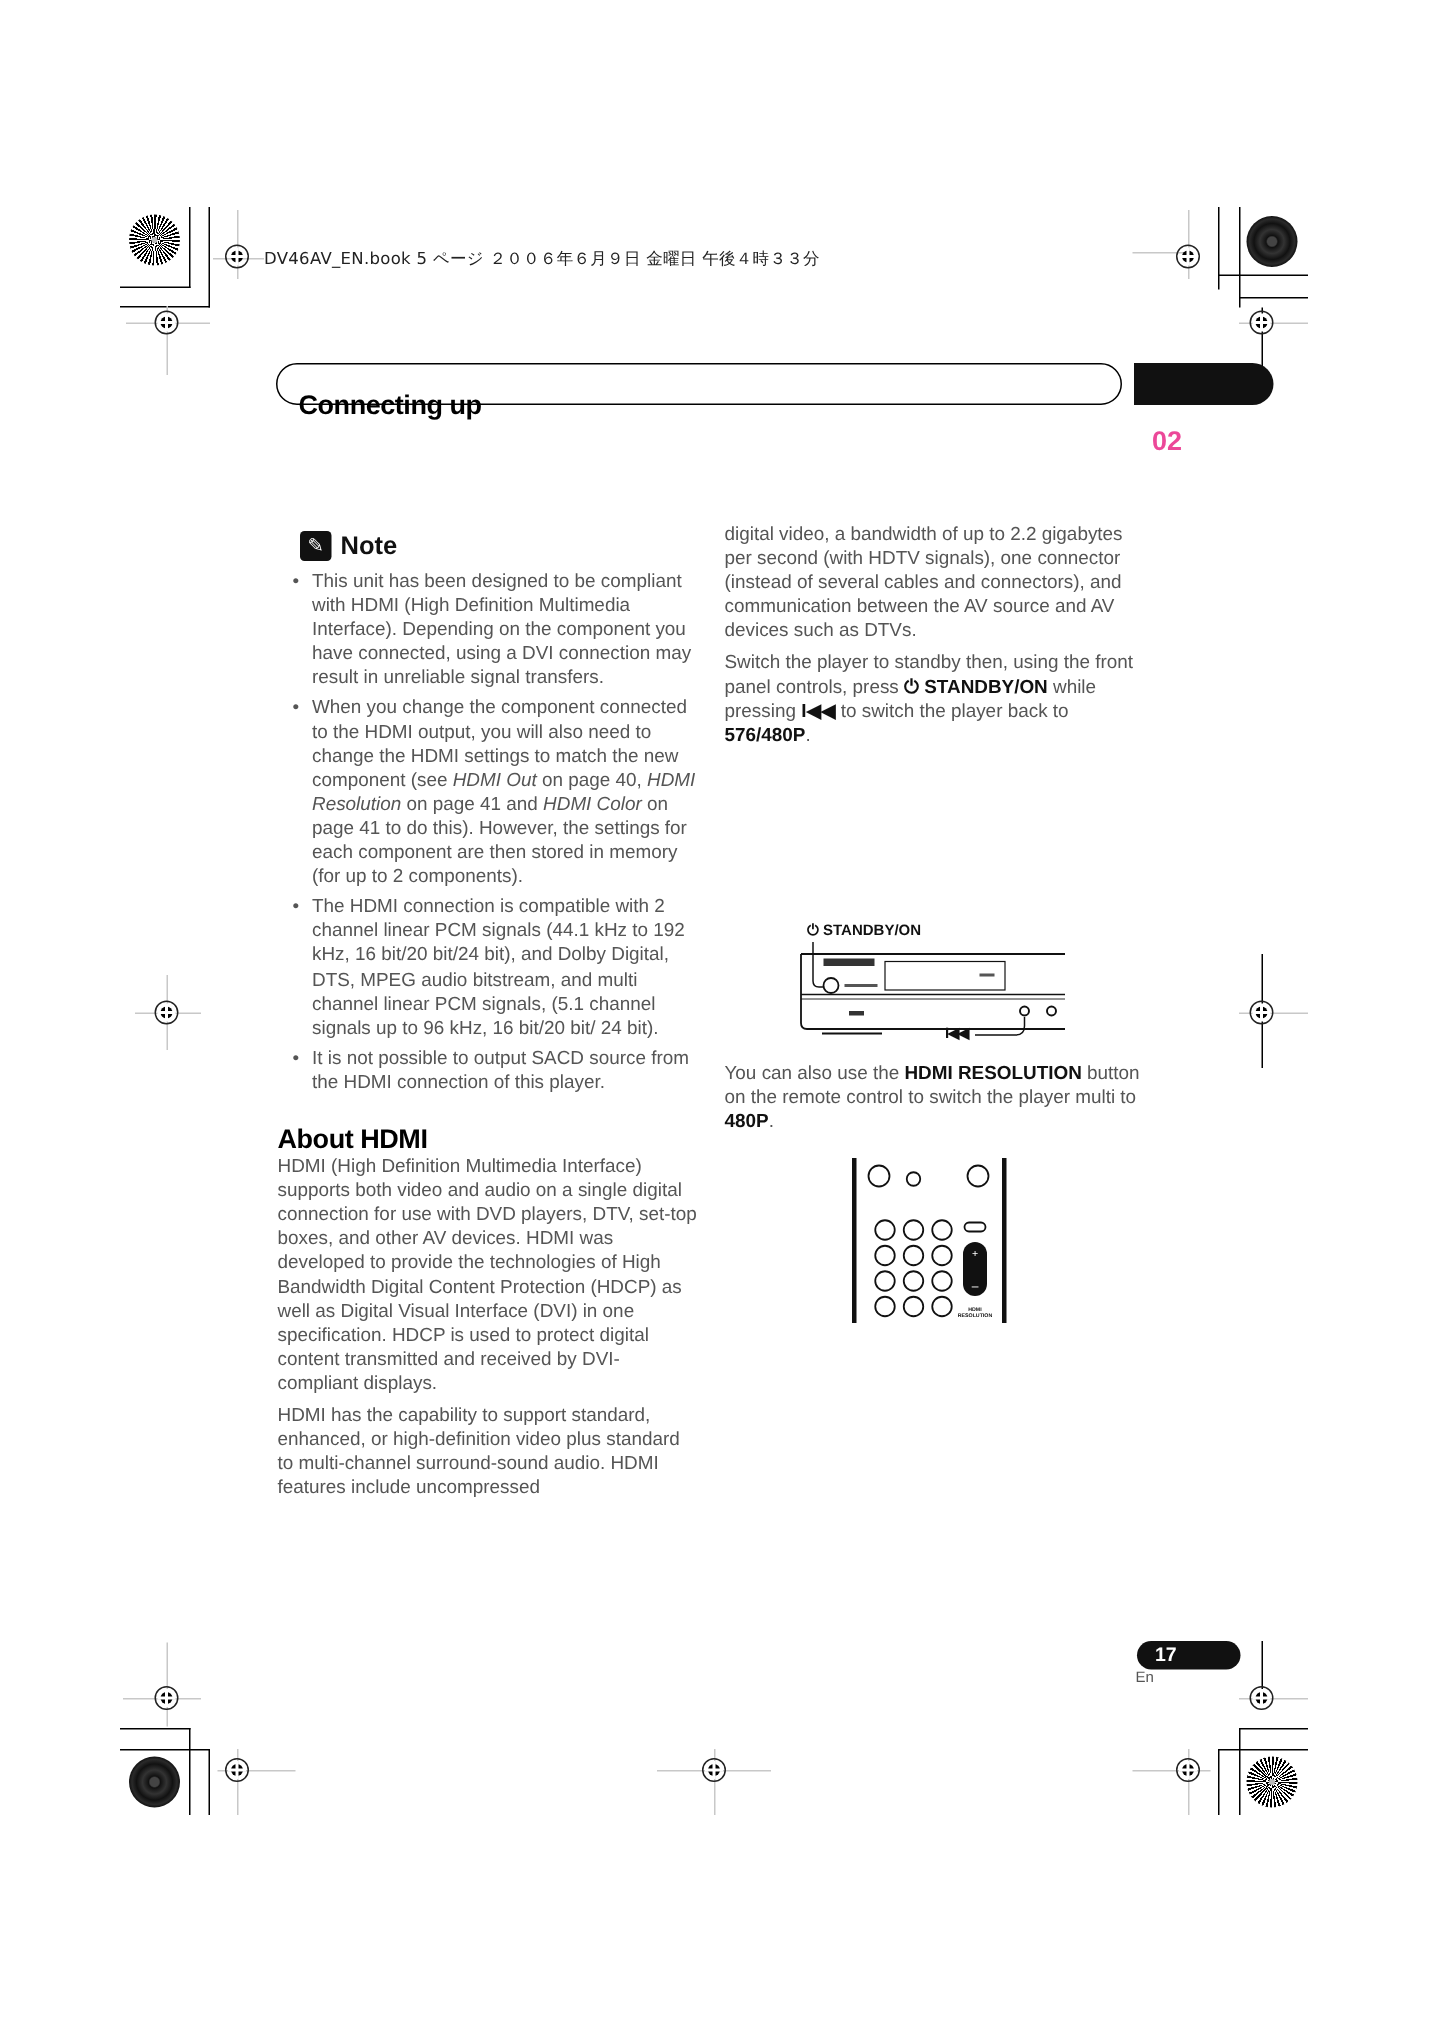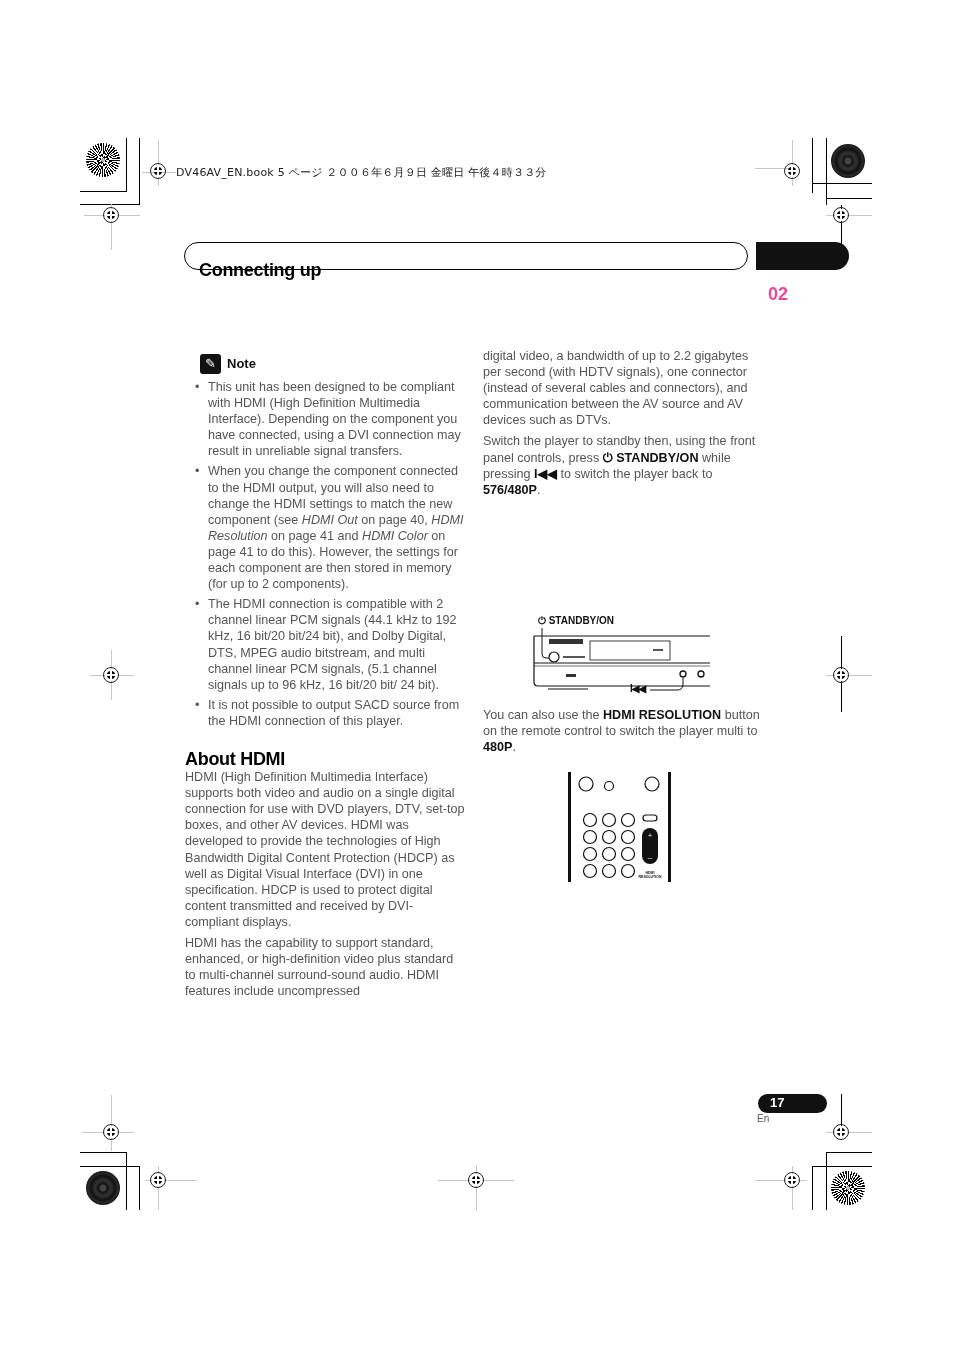--- a/index.html
+++ b/index.html
@@ -20,21 +20,21 @@
 
   .chapter-bar { left: 184px; top: 242px; width: 564px; height: 28px; border: 1px solid #000; border-radius: 14px; box-sizing: border-box; }
   .chapter-title { left: 199px; top: 260px; font-family: "Liberation Sans", sans-serif; font-weight: bold; font-size: 18px; color: #000; letter-spacing: -0.3px; }
   .chapter-num-bg { left: 756px; top: 242px; width: 93px; height: 28px; background: #111; border-radius: 0 14px 14px 0; }
   .chapter-num { left: 768px; top: 244px; font-family: "Liberation Sans", sans-serif; font-weight: bold; font-size: 18px; color: #ec4899; margin-top: 40px; }
 
   .col { position: absolute; font-family: "Liberation Sans", sans-serif; font-size: 12.6px; line-height: 16.1px; color: #555; }
   .col p { margin: 0 0 5px 0; }
   .note-head { display: flex; align-items: center; gap: 6px; margin-bottom: 5px; }
   .note-icon { width: 21px; height: 20px; background: #111; border-radius: 3px; display: inline-flex; align-items: center; justify-content: center; color: #fff; font-size: 13px; }
-  .note-label { font-weight: bold; color: #111; font-size: 13px; }
+  .note-label { font-weight: bold; color: #111; font-size: 17px; }
   ul.notes { list-style: none; margin: 0; padding: 0 0 0 23px; }
   ul.notes li { position: relative; margin-bottom: 4px; }
   ul.notes li::before { content: "•"; position: absolute; left: -13px; top: 0; color: #555; }
   .section-title { font-family: Liberation Sans, sans-serif; font-weight: bold; font-size: 18px; color: #000; margin: 22px 0 2px 0; letter-spacing: -0.3px; }
   .sub-title { font-weight: bold; color: #111; font-size: 13px; line-height: 18px; margin: 0; }
   .b { font-weight: bold; color: #111; }
   .i { font-style: italic; }
 
   .page-num-bg { left: 758px; top: 1094px; width: 69px; height: 19px; background: #111; border-radius: 0 10px 10px 10px; border-top-left-radius: 10px; }
   .page-num { left: 770px; top: 1095px; font-family: "Liberation Sans", sans-serif; font-weight: bold; color: #fff; font-size: 13px; }

